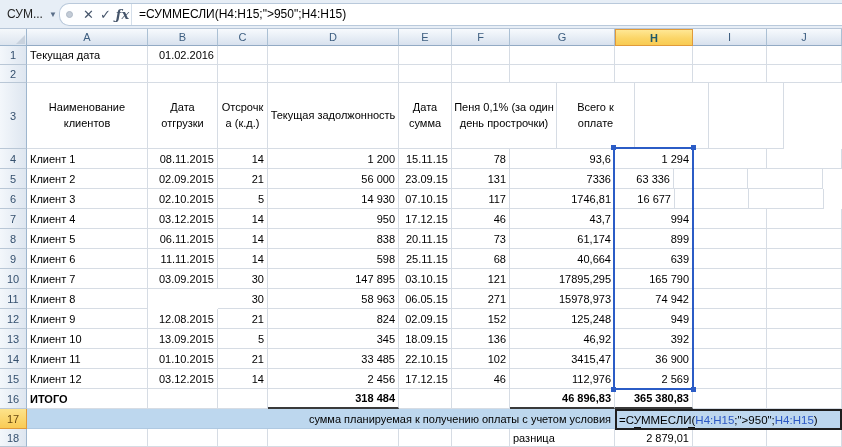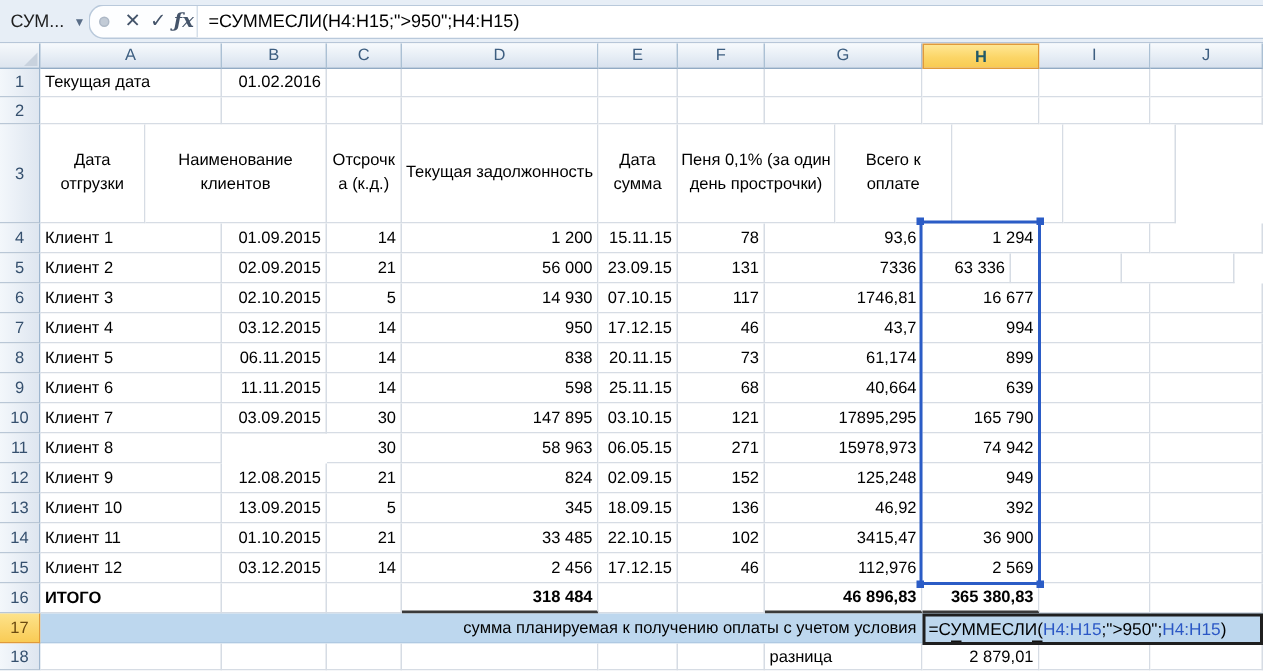--- a/index.html
+++ b/index.html
@@ -132,34 +132,34 @@
           <div class="cell al-l" style="width: 131px;"></div>
           <div class="cell al-l" style="width: 53px;"></div>
           <div class="cell al-l" style="width: 58px;"></div>
           <div class="cell al-l" style="width: 105px;"></div>
           <div class="cell al-l" style="width: 78px;"></div>
           <div class="cell al-l" style="width: 74px;"></div>
           <div class="cell al-l" style="width: 75px;"></div>
         </div>
         <div class="row hdr3" style="height: 66px;">
           <div class="rh" style="width: 27px;">3</div>
+          <div class="cell al-c" style="width: 121px;">Наименование клиентов</div>
           <div class="cell al-c" style="width: 70px;">Дата отгрузки</div>
-          <div class="cell al-c" style="width: 121px;">Наименование клиентов</div>
           <div class="cell al-c" style="width: 50px;">Отсрочка (к.д.)</div>
           <div class="cell al-c" style="width: 131px;">Текущая задолжонность</div>
           <div class="cell al-c" style="width: 53px;">Дата сумма</div>
           <div class="cell al-c" style="width: 105px;">Пеня 0,1% (за один день прострочки)</div>
           <div class="cell al-c" style="width: 78px;">Всего к оплате</div>
           <div class="cell al-l" style="width: 74px;"></div>
           <div class="cell al-l" style="width: 75px;"></div>
         </div>
         <div class="row" style="height: 20px;">
           <div class="rh" style="width: 27px;">4</div>
           <div class="cell al-l" style="width: 121px;">Клиент 1</div>
-          <div class="cell al-r" style="width: 70px;">01.09.2015</div>
+          <div class="cell al-r" style="width: 70px;">08.11.2015</div>
           <div class="cell al-r" style="width: 50px;">14</div>
           <div class="cell al-r" style="width: 131px;">1 200</div>
           <div class="cell al-r" style="width: 53px;">15.11.15</div>
           <div class="cell al-r" style="width: 58px;">78</div>
           <div class="cell al-r" style="width: 105px;">93,6</div>
           <div class="cell al-r" style="width: 78px;">1 294</div>
           <div class="cell al-l" style="width: 74px;"></div>
           <div class="cell al-l" style="width: 75px;"></div>
         </div>
         <div class="row" style="height: 20px;">
@@ -177,21 +177,21 @@
         </div>
         <div class="row" style="height: 20px;">
           <div class="rh" style="width: 27px;">6</div>
           <div class="cell al-l" style="width: 121px;">Клиент 3</div>
           <div class="cell al-r" style="width: 70px;">02.10.2015</div>
           <div class="cell al-r" style="width: 50px;">5</div>
           <div class="cell al-r" style="width: 131px;">14 930</div>
           <div class="cell al-r" style="width: 53px;">07.10.15</div>
           <div class="cell al-r" style="width: 58px;">117</div>
           <div class="cell al-r" style="width: 105px;">1746,81</div>
-          <div class="cell al-r" style="width: 78px;">16 677</div>
+          <div class="cell al-r" style="width: 60px;">16 677</div>
           <div class="cell al-l" style="width: 74px;"></div>
           <div class="cell al-l" style="width: 75px;"></div>
         </div>
         <div class="row" style="height: 20px;">
           <div class="rh" style="width: 27px;">7</div>
           <div class="cell al-l" style="width: 121px;">Клиент 4</div>
           <div class="cell al-r" style="width: 70px;">03.12.2015</div>
           <div class="cell al-r" style="width: 50px;">14</div>
           <div class="cell al-r" style="width: 131px;">950</div>
           <div class="cell al-r" style="width: 53px;">17.12.15</div>

